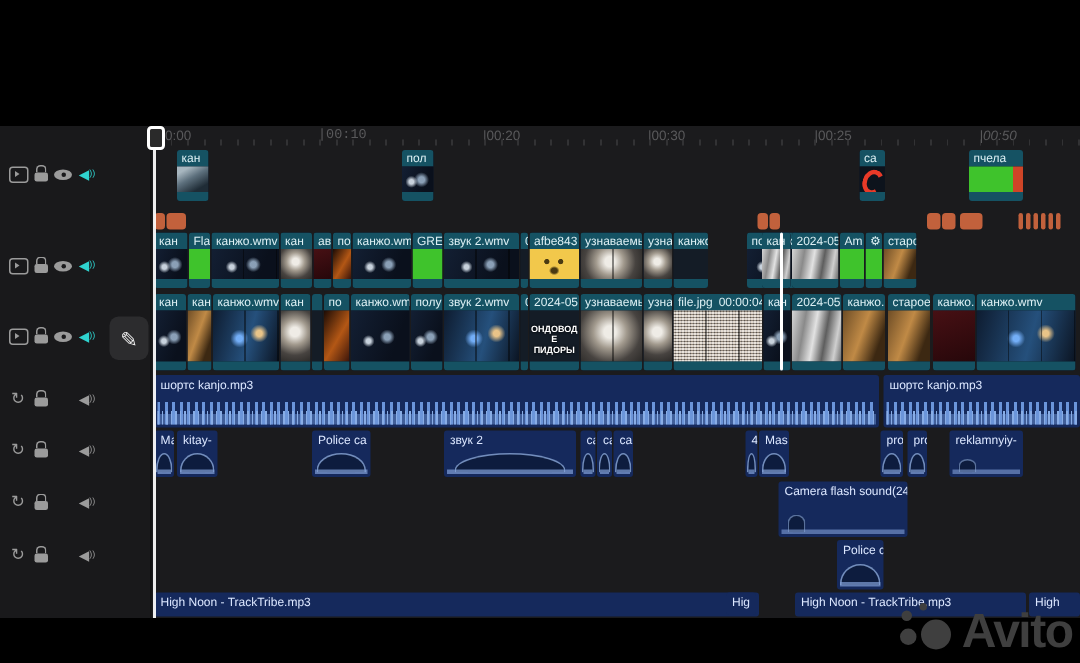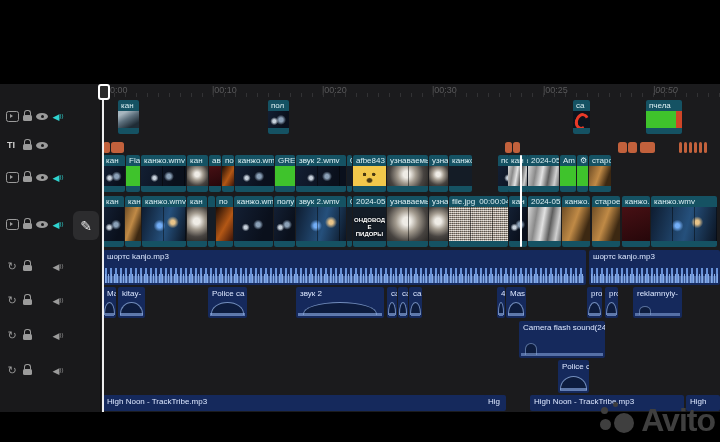--- a/index.html
+++ b/index.html
@@ -96,21 +96,21 @@
   #wmText{font-size:32px;font-weight:bold;color:var(--watermark);letter-spacing:-1px;}
 </style>
 </head>
 <body>
 
 <div id="stage">
   <div id="panel"></div>
   <div id="sidebar"></div>
   <div id="ruler">
       <span class="rlbl" style="left: 105px;">00:00</span>
-      <span class="rlbl" style="left: 212px;">|00:10</span>
+      <span class="rlbl" style="left: 212px; font-family: Liberation Mono, monospace;">|00:10</span>
       <span class="rlbl" style="left: 322px;">|00:20</span>
       <span class="rlbl" style="left: 432px;">|00:30</span>
       <span class="rlbl" style="left: 543px;">|00:25</span>
       <span class="rlbl" style="left: 653px; font-style: italic;">|00:50</span>
     </div>
   <div id="editBtn">
     <span>✎</span>
   </div>
   <div id="trimline"></div>
   <div id="playhead"></div>
@@ -124,25 +124,20 @@
         <i class="d4"></i>
     </div>
     <div id="wmText">Avito</div>
   </div>
 <div class="srow" style="top: 109px;">
       <span class="ic ic-frame" style="left: 6px;"></span>
       <span class="ic ic-lock" style="left: 21px;"></span>
       <span class="ic ic-eye" style="left: 36px;"></span>
       <span class="ic ic-sound-teal" style="left: 52px;">◀</span>
     </div>
-    <div class="srow" style="top: 138px;">
-      <span class="ic ic-ti" style="left: 5px;">TI</span>
-      <span class="ic ic-lock" style="left: 21px;"></span>
-      <span class="ic ic-eye" style="left: 36px;"></span>
-    </div>
     <div class="srow" style="top: 170px;">
       <span class="ic ic-frame" style="left: 6px;"></span>
       <span class="ic ic-lock" style="left: 21px;"></span>
       <span class="ic ic-eye" style="left: 36px;"></span>
       <span class="ic ic-sound-teal" style="left: 52px;">◀</span>
     </div>
     <div class="srow" style="top: 217px;">
       <span class="ic ic-frame" style="left: 6px;"></span>
       <span class="ic ic-lock" style="left: 21px;"></span>
       <span class="ic ic-eye" style="left: 36px;"></span>

